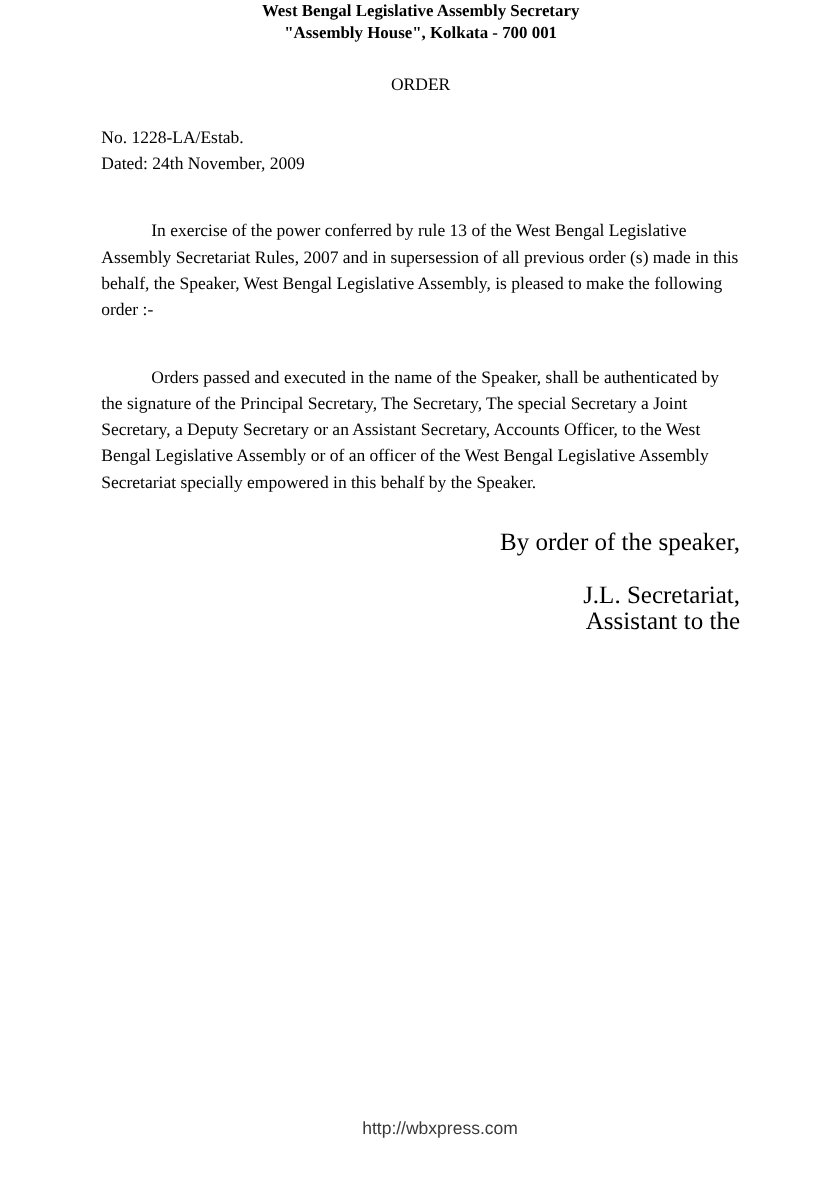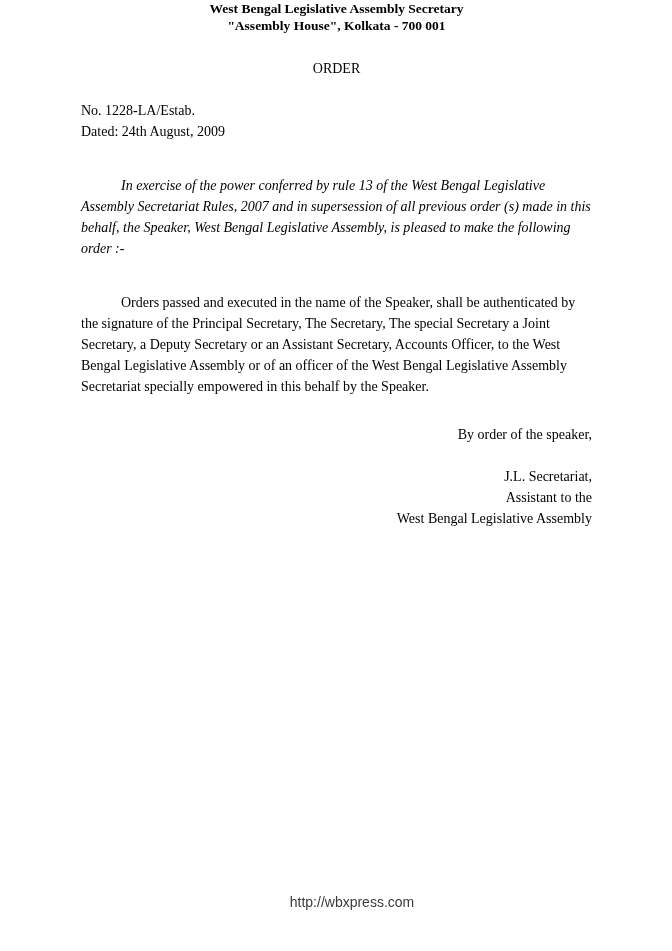--- a/index.html
+++ b/index.html
@@ -67,27 +67,26 @@
 
   
   .body-para {
     font-size: 14px;
     line-height: 21px;
     text-indent: 40px;
     text-align: left;
     margin-top: 33px;
   }
   .body-para:first-of-type {
-    font-style: italic;
   }
 
   
   .sign-block {
     text-align: right;
-    font-size: 14px;
+    font-size: 20px;
     line-height: 21px;
     margin-top: 27px;
   }
   .sign-block .sign-gap {
     height: 21px;
   }
   .sign-block div {
     white-space: nowrap;
   }
 
@@ -113,32 +112,31 @@
       <div>West Bengal Legislative Assembly Secretary</div>
       <div>"Assembly House", Kolkata - 700 001</div>
     </div>
 
     <div class="order-heading">
       <span>ORDER</span>
     </div>
 
     <div class="ref-line">
       <span>No. 1228-LA/Estab.</span>
-      <span>Dated: 24th August, 2009</span>
+      <span>Dated: 24th November, 2009</span>
     </div>
 
     <p class="body-para">In exercise of the power conferred by rule 13 of the West Bengal Legislative Assembly Secretariat Rules, 2007 and in supersession of all previous order (s) made in this behalf, the Speaker, West Bengal Legislative Assembly, is pleased to make the following order :-</p>
     <p class="body-para">Orders passed and executed in the name of the Speaker, shall be authenticated by the signature of the Principal Secretary, The Secretary, The special Secretary a Joint Secretary, a Deputy Secretary or an Assistant Secretary, Accounts Officer, to the West Bengal Legislative Assembly or of an officer of the West Bengal Legislative Assembly Secretariat specially empowered in this behalf by the Speaker.</p>
 
     <div class="sign-block">
       <div>By order of the speaker,</div>
       <div class="sign-gap"></div>
       <div>J.L. Secretariat,</div>
       <div>Assistant to the</div>
-      <div>West Bengal Legislative Assembly</div>
     </div>
 
   </div>
 
   <div class="footer">
     <span>http://wbxpress.com</span>
   </div>
 </div>
 
 </body></html>

